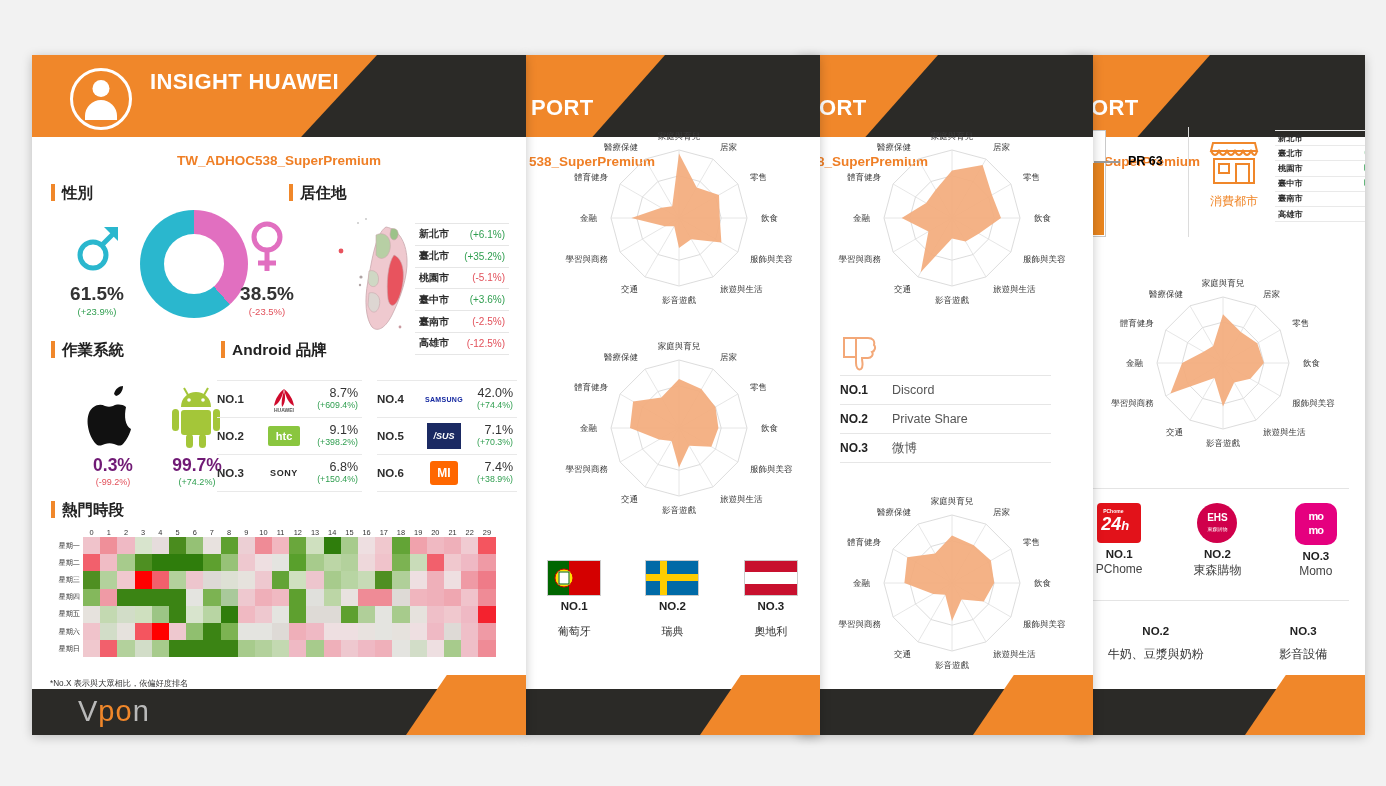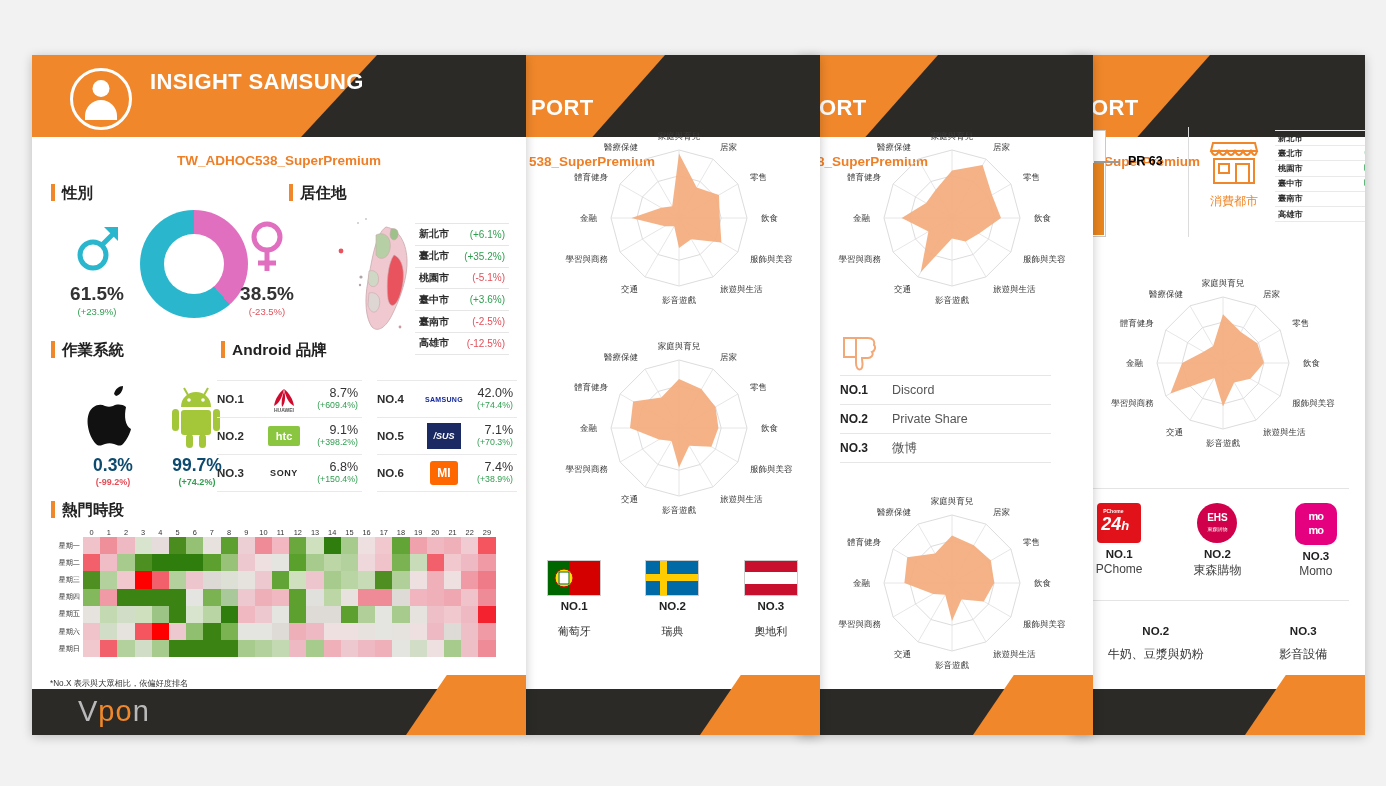--- a/index.html
+++ b/index.html
@@ -49,22 +49,22 @@
   .up{color:#2f9e4f;}
   .down{color:#e2505a;}
 
   .resTable{position:absolute;font-size:10px;}
   .resTable .row{display:flex;justify-content:space-between;align-items:center;
         border-bottom:1px solid #e6e6e6;padding:3.4px 4px;}
   .resTable .row:first-child{border-top:1px solid #e6e6e6;}
   .resTable .city{color:#2d2d2d;font-weight:600;font-size:10px;}
 
   .osNum{position:absolute;text-align:center;}
-  .osNum .big{font-size:17.5px;color:#0c4a6e;font-weight:600;}
-  .osNum .delta{font-size:9px;margin-top:1px;font-weight:bold;}
+  .osNum .big{font-size:17.5px;color:#701a75;font-weight:600;}
+  .osNum .delta{font-size:9px;margin-top:1px;}
 
   .brandTbl{position:absolute;font-size:11px;}
   .brandTbl .brow{display:flex;align-items:center;border-bottom:1px solid #e9e9e9;height:36px;}
   .brandTbl .brow:first-child{border-top:1px solid #e9e9e9;}
   .brandTbl .rank{width:36px;font-size:11.5px;font-weight:bold;color:#2d2d2d;}
   .brandTbl .logo{width:62px;display:flex;align-items:center;justify-content:center;}
   .brandTbl .vals{flex:1;text-align:right;padding-right:4px;}
   .brandTbl .pct{font-size:12.5px;color:#333;line-height:13px;}
   .brandTbl .dl{font-size:8.8px;line-height:11px;}
 
@@ -462,21 +462,21 @@
   </div>
 
   <div class="panel" id="p1">
     <div class="hdr">
       <div class="orangewedge" style="width:345px;"></div>
       <div class="avatar">
         <div class="head"></div>
           <div class="body"></div>
       </div>
       <div class="title">
-        <div>INSIGHT SAMSUNG</div>
+        <div>INSIGHT HUAWEI</div>
       </div>
     </div>
 
     <div class="subtitle" style="left:0;right:0;top:98px;text-align:center;">TW_ADHOC538_SuperPremium</div>
 
     <div class="sechead" style="left:30px;top:128px;">性別</div>
     <div class="donutwrap" style="left:108px;top:155px;">
         <div class="donut"></div>
       </div>
 

